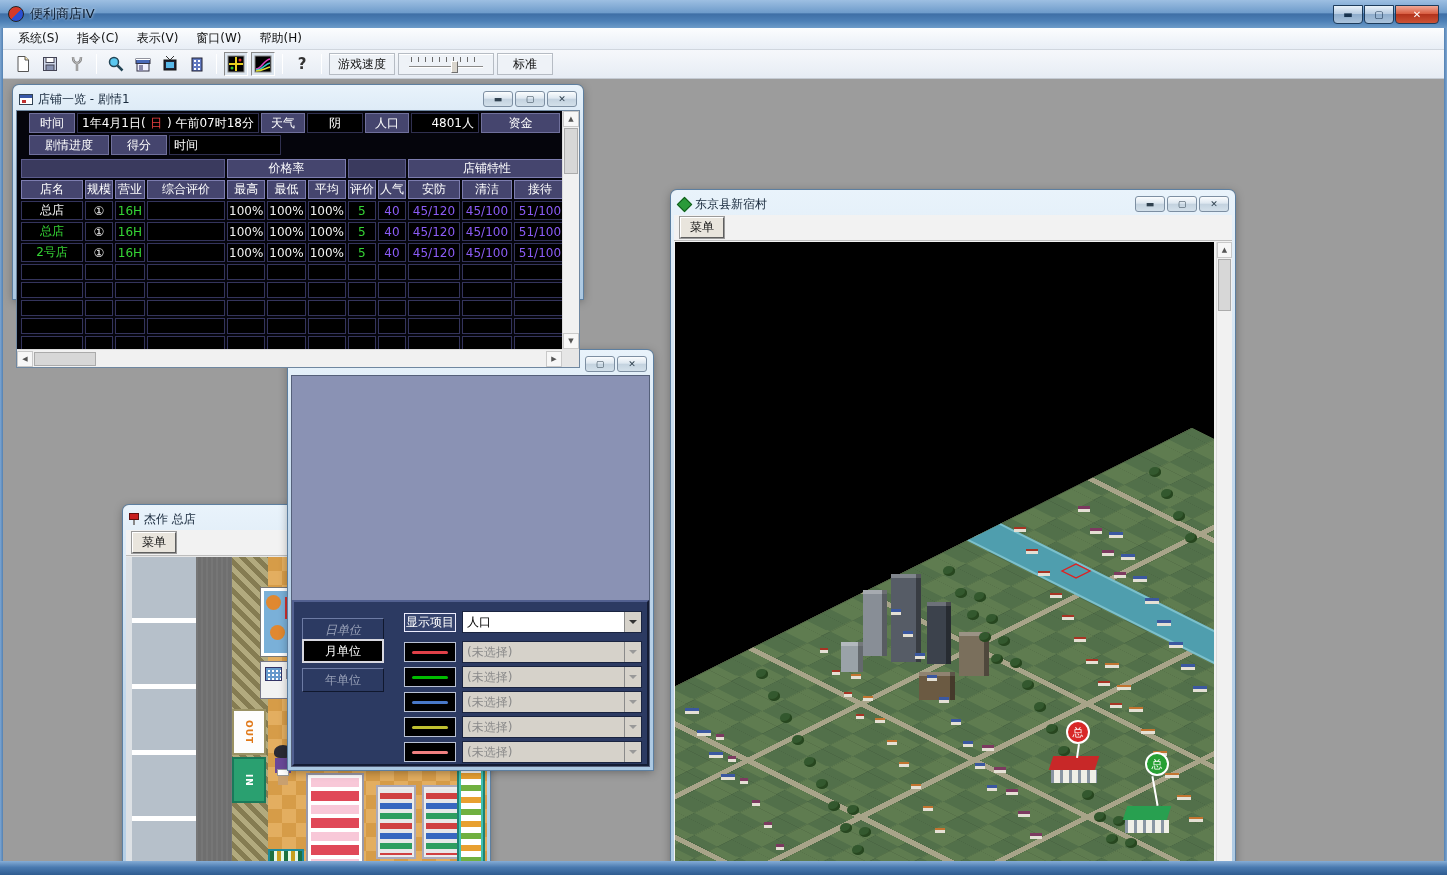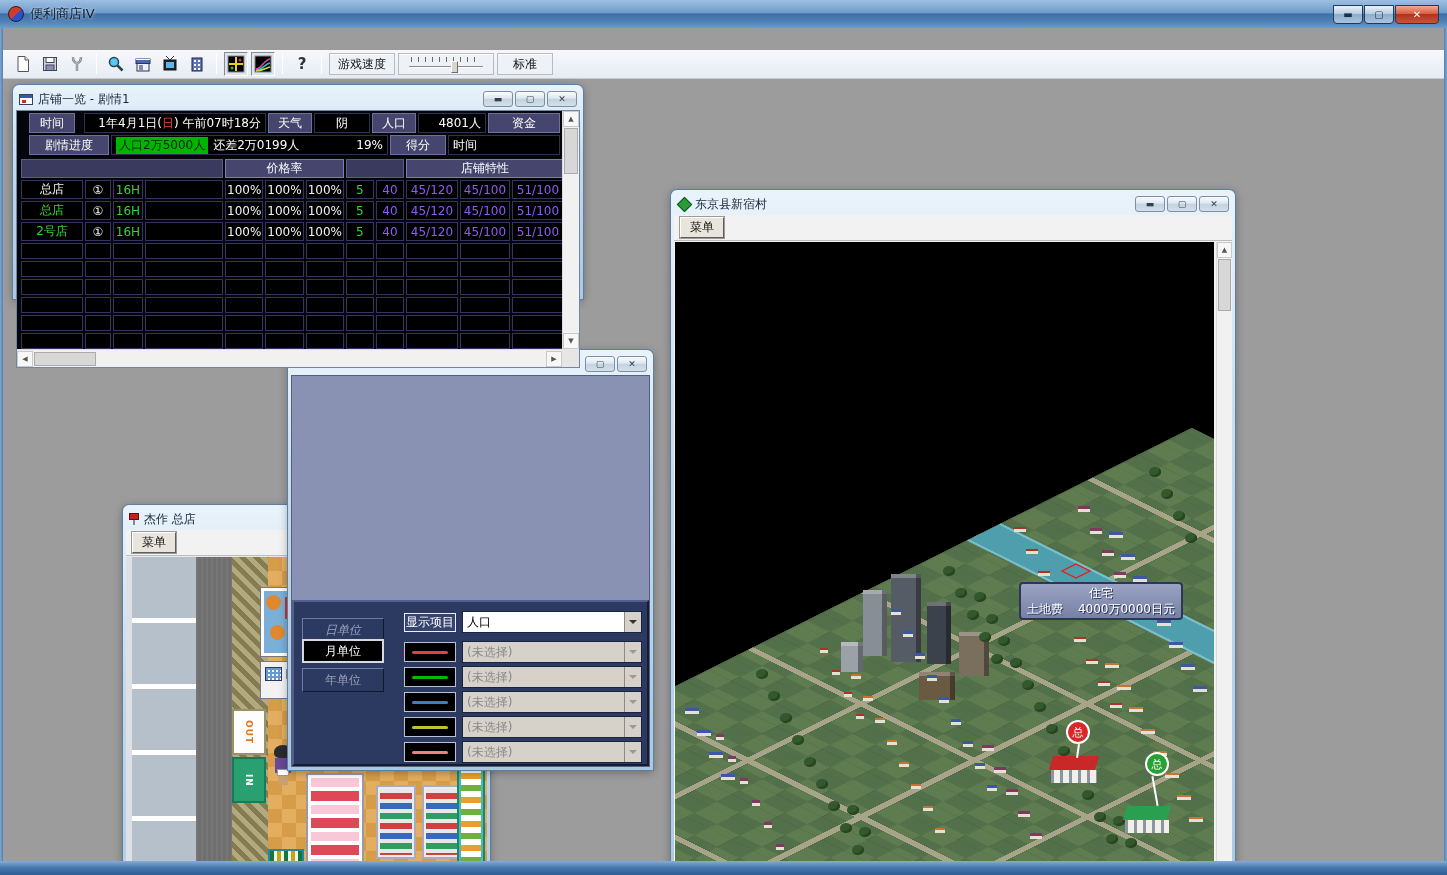--- a/index.html
+++ b/index.html
@@ -183,20 +183,27 @@
   <div class="titlebar">
     <div class="appicon"></div>
     <div class="ttext">便利商店IV</div>
     <div class="capbtns">
       <div class="capbtn">▬</div>
       <div class="capbtn">▢</div>
       <div class="capbtn close">✕</div>
     </div>
   </div>
 
+  <div class="menubar" id="menubar">
+      <div class="menuitem">系统(S)</div>
+      <div class="menuitem">指令(C)</div>
+      <div class="menuitem">表示(V)</div>
+      <div class="menuitem">窗口(W)</div>
+      <div class="menuitem">帮助(H)</div>
+    </div>
 
   <div class="toolbar">
     <div class="tbtn">
       <svg width="18" height="18">
           <path d="M4 1.5h7l3.5 3.5v11.5H4z" fill="#fff" stroke="#555"></path>
           <path d="M11 1.5v3.5h3.5" fill="#ffe9a8" stroke="#555"></path>
         </svg>
       </div>
     <div class="tbtn">
       <svg width="18" height="18">
@@ -419,27 +426,20 @@
             </div>
           <div class="balloon green" style="left:470px;top:510px;">
               <span>总</span>
             </div>
           <div class="btail" style="left:479px;top:534px;height:30px;transform:rotate(-10deg);"></div>
           <div class="shopbldg" style="left:450px;top:564px;width:44px;">
             <div class="roof" style="background:#28a050;"></div>
               <div class="wall"></div>
             </div>
           <div class="cursor-diamond"></div>
-          <div class="tip">
-            <div class="r1">住宅</div>
-            <div class="r2">
-                <span>土地费</span>
-                <span>4000万0000日元</span>
-              </div>
-          </div>
         </div>
         <div class="map-vsb">
           <div class="sbbtn" style="left:0;top:0;width:15px;height:16px;">▲</div>
           <div class="sbthumb" style="left:1px;top:17px;width:13px;height:52px;"></div>
         </div>
       </div>
     </div>
 
     <div class="win" style="left:120px;top:426px;width:367px;height:480px;z-index:20;">
       <div class="wt">
@@ -566,38 +566,33 @@
         <span>店铺一览 - 剧情1</span>
         <div class="wbtns">
           <div class="wbtn">▬</div>
           <div class="wbtn">▢</div>
           <div class="wbtn">✕</div>
         </div>
       </div>
       <div class="shop-client">
         <div class="inforow" style="top:2px;">
           <div class="lblcell" style="width:46px;">时间</div>
-          <div class="valcell" style="width:182px;justify-content:flex-end;margin-left:7px;">
+          <div class="valcell" style="width:182px;justify-content:space-between;">
             <span>1年4月1日(</span>
               <span class="red">日</span>
               <span>) 午前07时18分</span>
             </div>
           <div class="lblcell" style="width:44px;">天气</div>
           <div class="valcell" style="width:56px;justify-content:center;">阴</div>
           <div class="lblcell" style="width:44px;">人口</div>
           <div class="valcell" style="width:68px;justify-content:flex-end;">4801人</div>
           <div class="lblcell" style="flex:1;">资金</div>
         </div>
         <div class="inforow" style="top:24px;">
           <div class="lblcell" style="width:80px;">剧情进度</div>
-          <div class="valcell" style="flex:1;">
-            <span class="chip-green">人口2万5000人</span>
-            <span>还差2万0199人</span>
-            <span style="margin-left:auto;">19%</span>
-            </div>
           <div class="lblcell" style="width:56px;">得分</div>
           <div class="valcell" style="width:112px;">时间</div>
         </div>
         <table class="shoptab" id="shoptab">
             <colgroup>
               <col style="width: 62px;">
               <col style="width: 26px;">
               <col style="width: 30px;">
               <col style="width: 78px;">
               <col style="width: 36px;">
@@ -610,20 +605,34 @@
               <col style="width: 52px;">
             </colgroup>
             <tbody>
               <tr>
                 <th colspan="4" class="blank"></th>
                 <th colspan="3" class="">价格率</th>
                 <th colspan="2" class="blank"></th>
                 <th colspan="3" class="">店铺特性</th>
               </tr>
               <tr>
+                <th>店名</th>
+                <th>规模</th>
+                <th>营业</th>
+                <th>综合评价</th>
+                <th>最高</th>
+                <th>最低</th>
+                <th>平均</th>
+                <th>评价</th>
+                <th>人气</th>
+                <th>安防</th>
+                <th>清洁</th>
+                <th>接待</th>
+              </tr>
+              <tr>
                 <td class="c-white">总店</td>
                 <td class="c-white">①</td>
                 <td class="c-green">16H</td>
                 <td class=""></td>
                 <td class="c-white">100%</td>
                 <td class="c-white">100%</td>
                 <td class="c-white">100%</td>
                 <td class="c-green">5</td>
                 <td class="c-red">40</td>
                 <td class="c-red">45/120</td>

